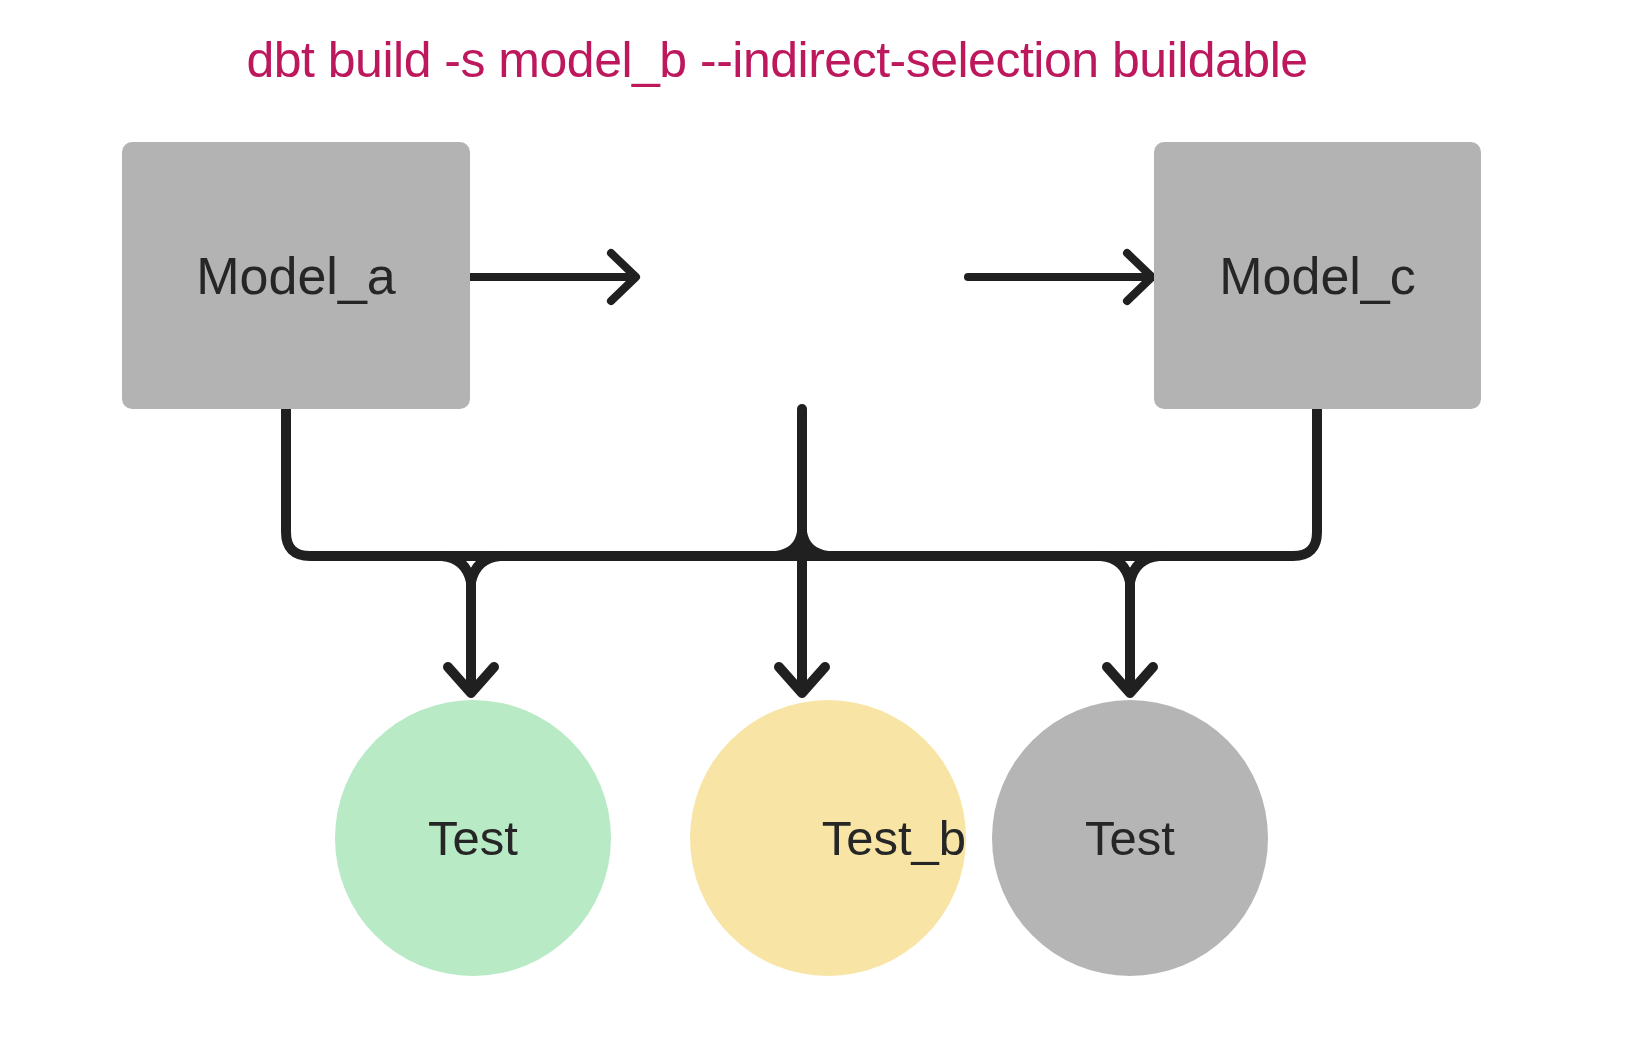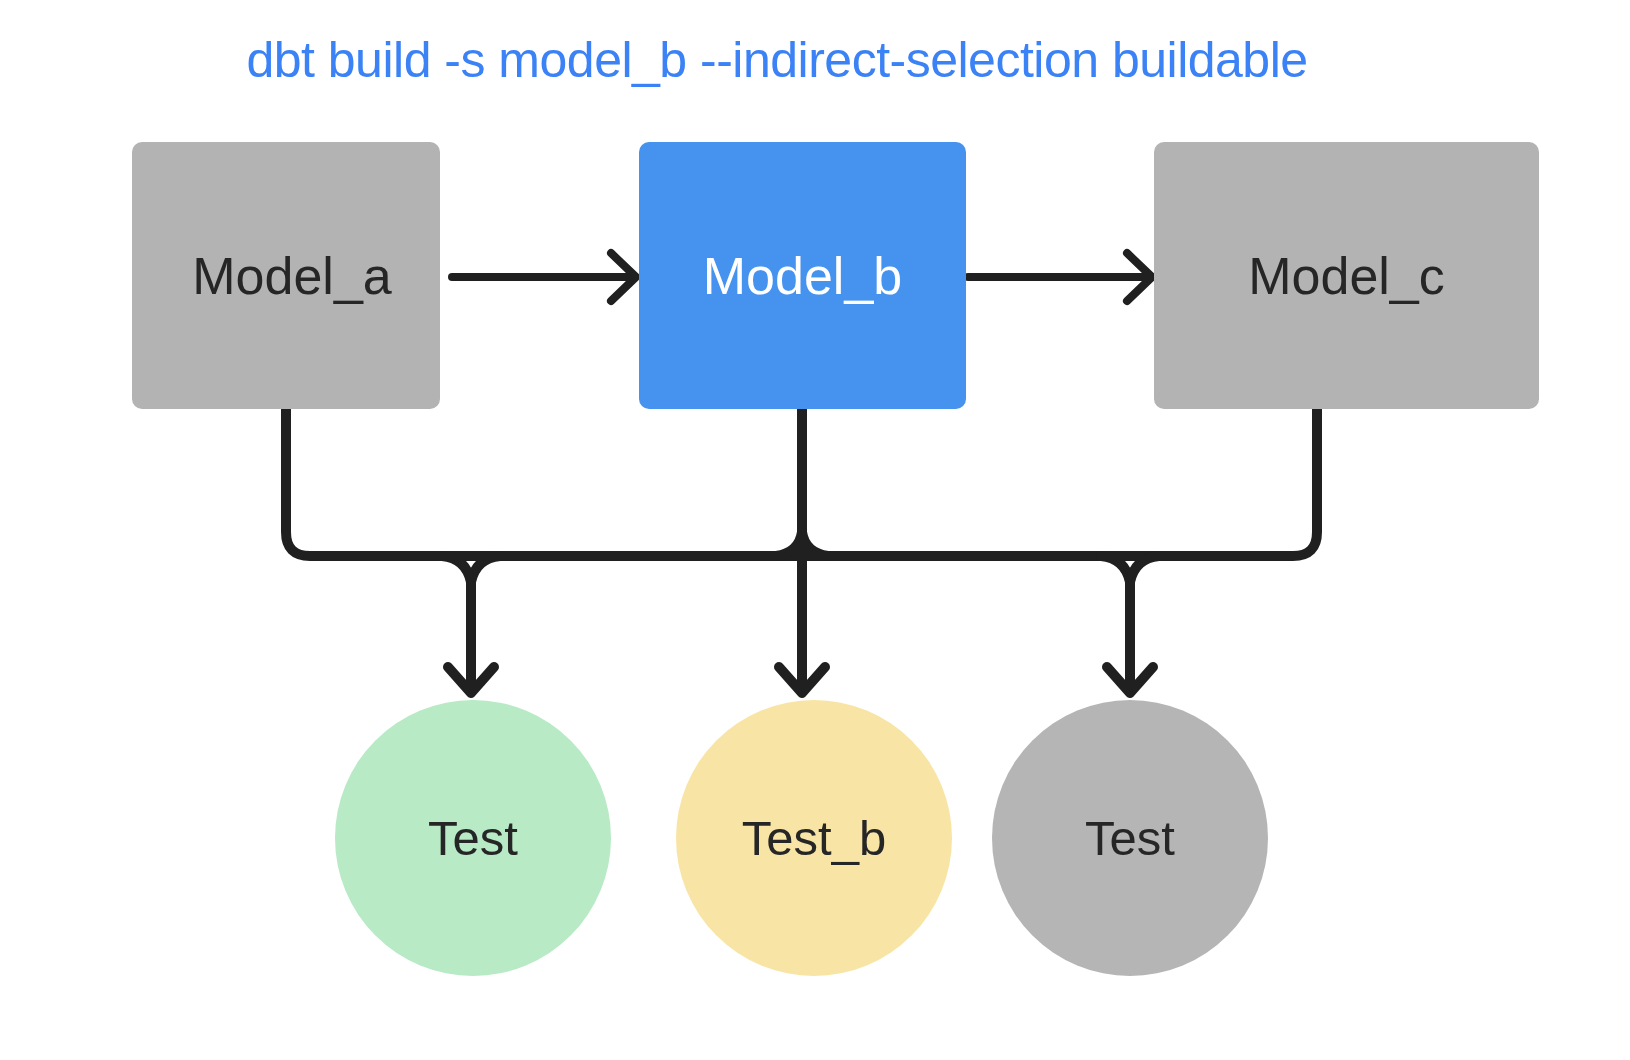--- a/index.html
+++ b/index.html
@@ -11,21 +11,21 @@
     overflow: hidden;
     font-family: "Liberation Sans", "DejaVu Sans", sans-serif;
   }
   .title {
     position: absolute;
     top: 30px;
     left: 777px;
     transform: translateX(-50%);
     font-size: 50px;
     line-height: 1.2;
-    color: #3b82f6;
+    color: #be185d;
     white-space: nowrap;
     letter-spacing: -0.5px;
   }
   .edges-layer {
     position: absolute;
     left: 0; top: 0;
     width: 1630px; height: 1060px;
   }
   .node-box {
     position: absolute;
@@ -33,43 +33,43 @@
     height: 267px;
     border-radius: 10px;
     display: flex;
     align-items: center;
     justify-content: center;
     font-size: 52px;
     color: #262626;
   }
   .node-box.fill-gray { background: #b3b3b3; }
   .node-box.fill-blue { background: #4693ef; color: #ffffff; }
-  .box-a { left: 132px; width: 296px; padding-left: 12px; }
+  .box-a { left: 122px; width: 348px; }
   .box-b { left: 639px; width: 327px; }
-  .box-c { left: 1154px; width: 385px; }
+  .box-c { left: 1154px; width: 327px; }
   .node-circle {
     position: absolute;
     top: 700px;
     width: 276px;
     height: 276px;
     border-radius: 50%;
     display: flex;
     flex-direction: column;
     align-items: center;
     justify-content: center;
     font-size: 49px;
     line-height: 88px;
     color: #262626;
     text-align: center;
   }
   .node-circle.fill-green  { background: #b7eac5; }
   .node-circle.fill-yellow { background: #f8e5a5; }
   .node-circle.fill-gray   { background: #b5b5b5; }
   .circle-ab { left: 335px; }
-  .circle-b  { left: 676px; }
+  .circle-b  { left: 690px; align-items: flex-end; }
   .circle-bc { left: 992px; }
   .node-circle span { display: block; }
 </style>
 </head>
 <body>
 
 <div class="canvas">
 
   <div class="title">dbt build -s model_b --indirect-selection buildable</div>
 
@@ -108,23 +108,20 @@
       <path d="M1159,556 Q1135,558 1130,582"></path>
       <path d="M1130,578 L1130,686"></path>
       <path d="M1107,667 L1130,693 L1153,667"></path>
     </g>
   </svg>
 
   <div class="node-box box-a fill-gray">
     <span>Model_a</span>
   </div>
 
-  <div class="node-box box-b fill-blue">
-    <span>Model_b</span>
-  </div>
 
   <div class="node-box box-c fill-gray">
     <span>Model_c</span>
   </div>
 
   <div class="node-circle circle-ab fill-green">
     <span>Test</span>
   </div>
 
   <div class="node-circle circle-b fill-yellow">

